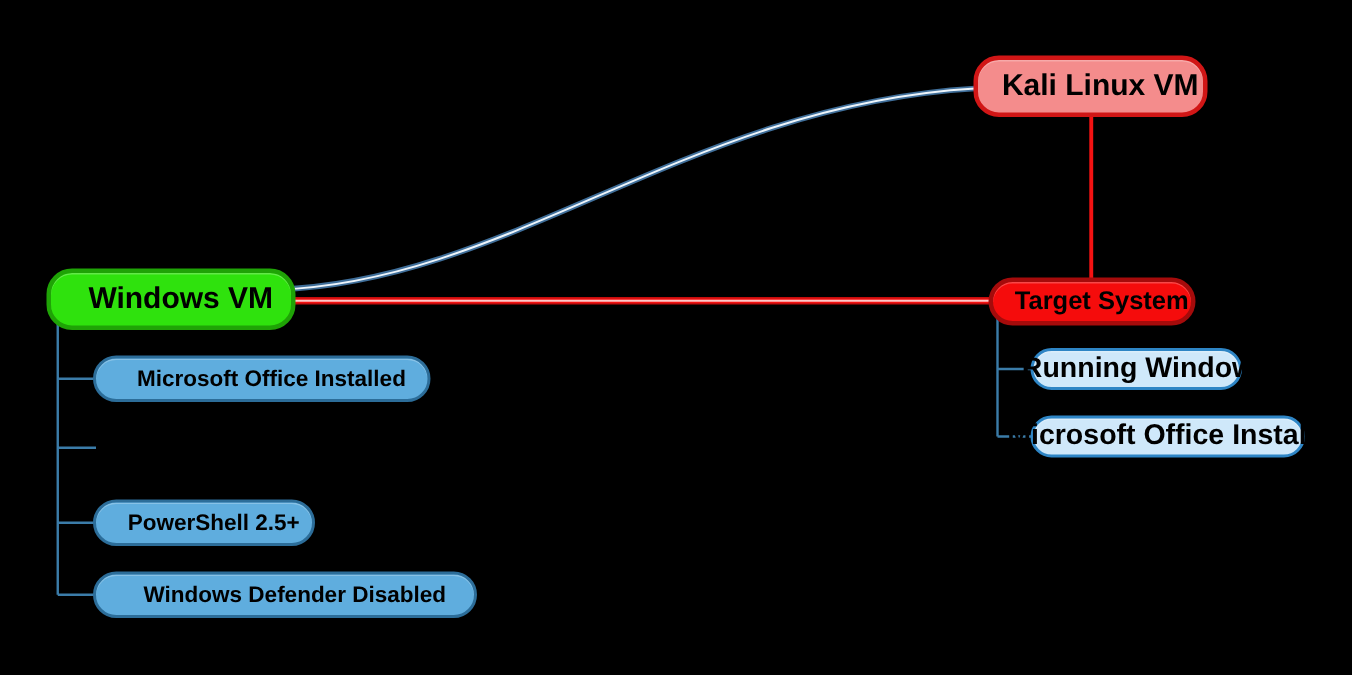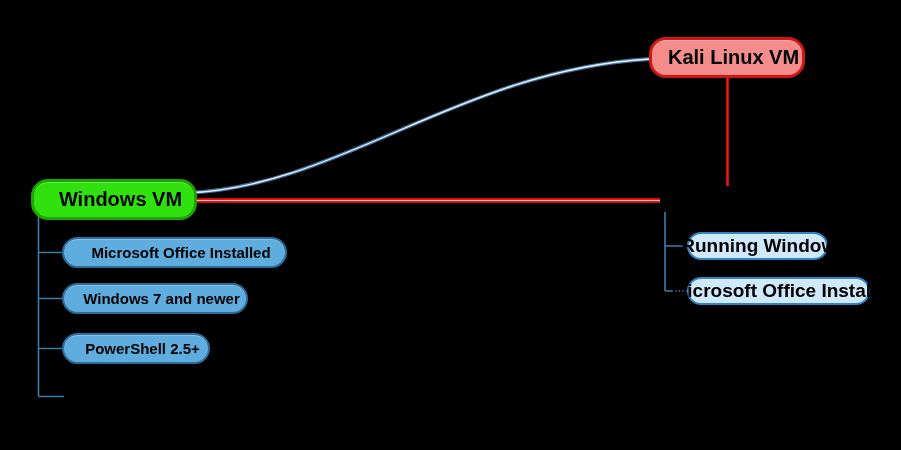--- a/index.html
+++ b/index.html
@@ -113,25 +113,26 @@
 
     <path class="tree-line" d="M38.5 214 V396.5 M38.5 252.5 H64 M38.5 298.5 H64 M38.5 348.5 H64 M38.5 396.5 H64"></path>
 
     <path class="tree-line" d="M665 212 V291 M665 246 H689 M665 291 H689"></path>
   </svg>
 
   <div class="node node-kali">Kali Linux VM</div>
 
   <div class="node node-windows">Windows VM</div>
 
+  <div class="node node-target">Target System</div>
 
   <div class="node child child-0">Microsoft Office Installed</div>
 
-  <div class="node child child-1">Windows 7 and newer</div>
 
   <div class="node child child-2">PowerShell 2.5+</div>
 
+  <div class="node child child-3">Windows Defender Disabled</div>
 
   <div class="node subchild subchild-0">Running Windows</div>
 
   <div class="node subchild subchild-1">Microsoft Office Installed</div>
 
 </div>
 
 </body></html>

